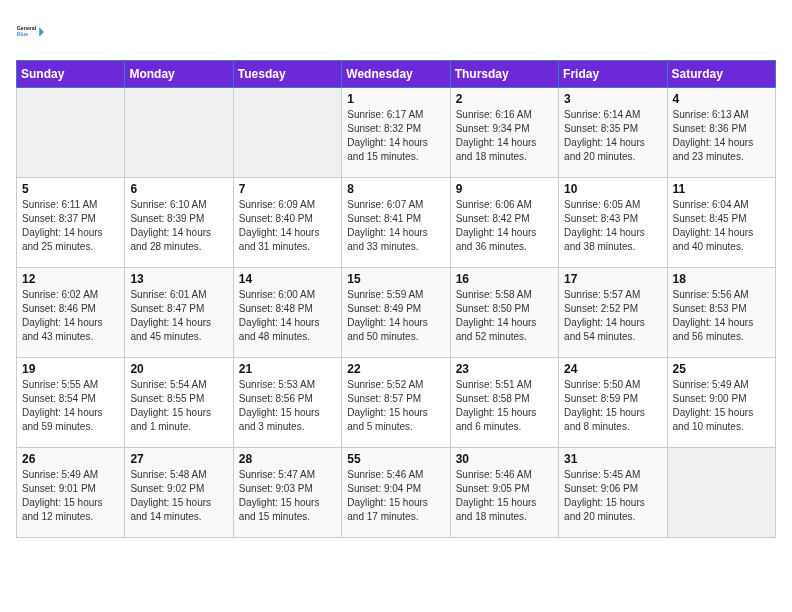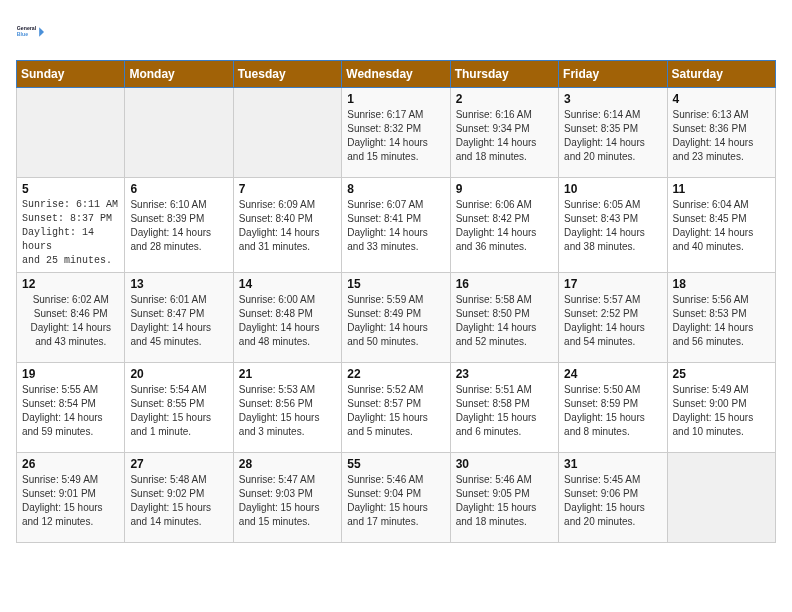--- a/index.html
+++ b/index.html
@@ -36,21 +36,21 @@
     .location-title {
       font-size: 14px;
       color: #444;
     }
     table {
       width: 100%;
       border-collapse: collapse;
       table-layout: fixed;
     }
     thead th {
-      background: #a16207;
+      background: #6d28d9;
       color: #fff;
       font-size: 12px;
       font-weight: bold;
       padding: 6px 4px;
       text-align: left;
       border: 1px solid #3a7cc4;
     }
     tbody td {
       vertical-align: top;
       border: 1px solid #ccc;
@@ -137,21 +137,21 @@
           <div class="day-number">4</div>
           <div class="day-info" style="white-space: pre-line;">Sunrise: 6:13 AM
 Sunset: 8:36 PM
 Daylight: 14 hours
 and 23 minutes.</div>
         </td>
       </tr>
       <tr>
         <td>
           <div class="day-number">5</div>
-          <div class="day-info" style="white-space: pre-line; font-family: Liberation Mono, monospace;">Sunrise: 6:11 AM
+          <div class="day-info" style="white-space: pre-line;">Sunrise: 6:11 AM
 Sunset: 8:37 PM
 Daylight: 14 hours
 and 25 minutes.</div>
         </td>
         <td>
           <div class="day-number">6</div>
           <div class="day-info" style="white-space: pre-line;">Sunrise: 6:10 AM
 Sunset: 8:39 PM
 Daylight: 14 hours
 and 28 minutes.</div>
@@ -188,21 +188,21 @@
           <div class="day-number">11</div>
           <div class="day-info" style="white-space: pre-line;">Sunrise: 6:04 AM
 Sunset: 8:45 PM
 Daylight: 14 hours
 and 40 minutes.</div>
         </td>
       </tr>
       <tr>
         <td>
           <div class="day-number">12</div>
-          <div class="day-info" style="white-space: pre-line; text-align: center;">Sunrise: 6:02 AM
+          <div class="day-info" style="white-space: pre-line;">Sunrise: 6:02 AM
 Sunset: 8:46 PM
 Daylight: 14 hours
 and 43 minutes.</div>
         </td>
         <td>
           <div class="day-number">13</div>
           <div class="day-info" style="white-space: pre-line;">Sunrise: 6:01 AM
 Sunset: 8:47 PM
 Daylight: 14 hours
 and 45 minutes.</div>

